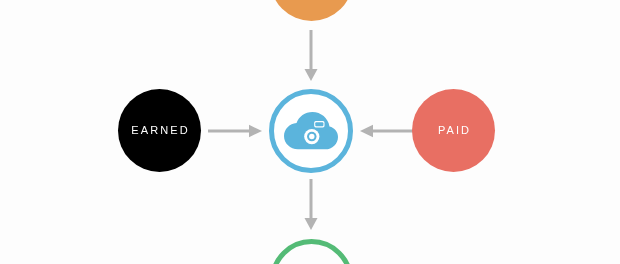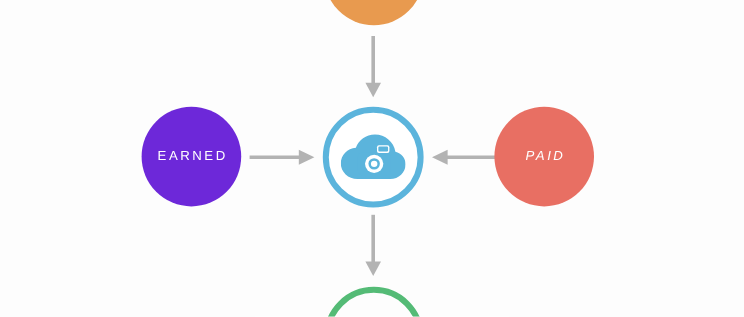--- a/index.html
+++ b/index.html
@@ -35,30 +35,29 @@
     text-indent: 2.1px;
     white-space: nowrap;
     line-height: 1;
   }
   
   #node-earned {
     left: 118px;
     top: 89px;
     width: 83px;
     height: 83px;
-    background: #6d28d9;
+    background: #000000;
   }
   
   #node-paid {
     left: 412px;
     top: 89px;
     width: 83px;
     height: 83px;
     background: #E86F63;
-    font-style: italic;
   }
   
   #node-top {
     left: 270px;
     top: -62px;
     width: 83px;
     height: 83px;
     background: #E89A4F;
   }
   

